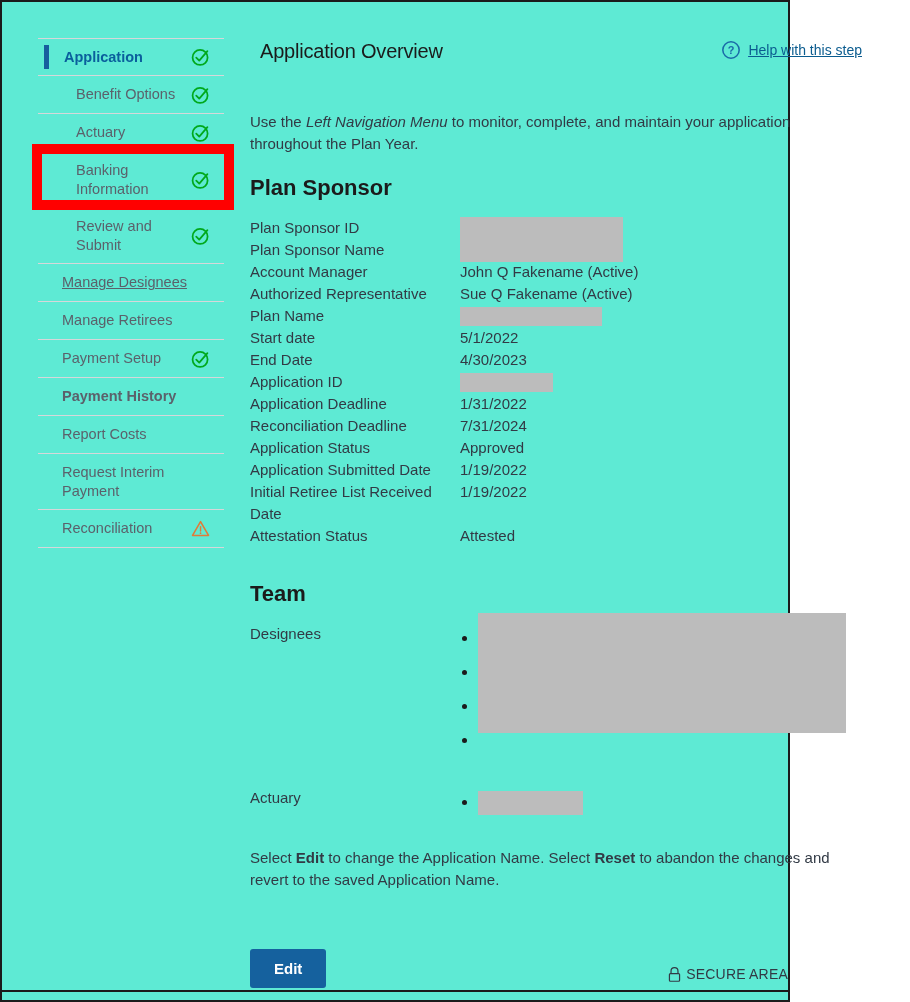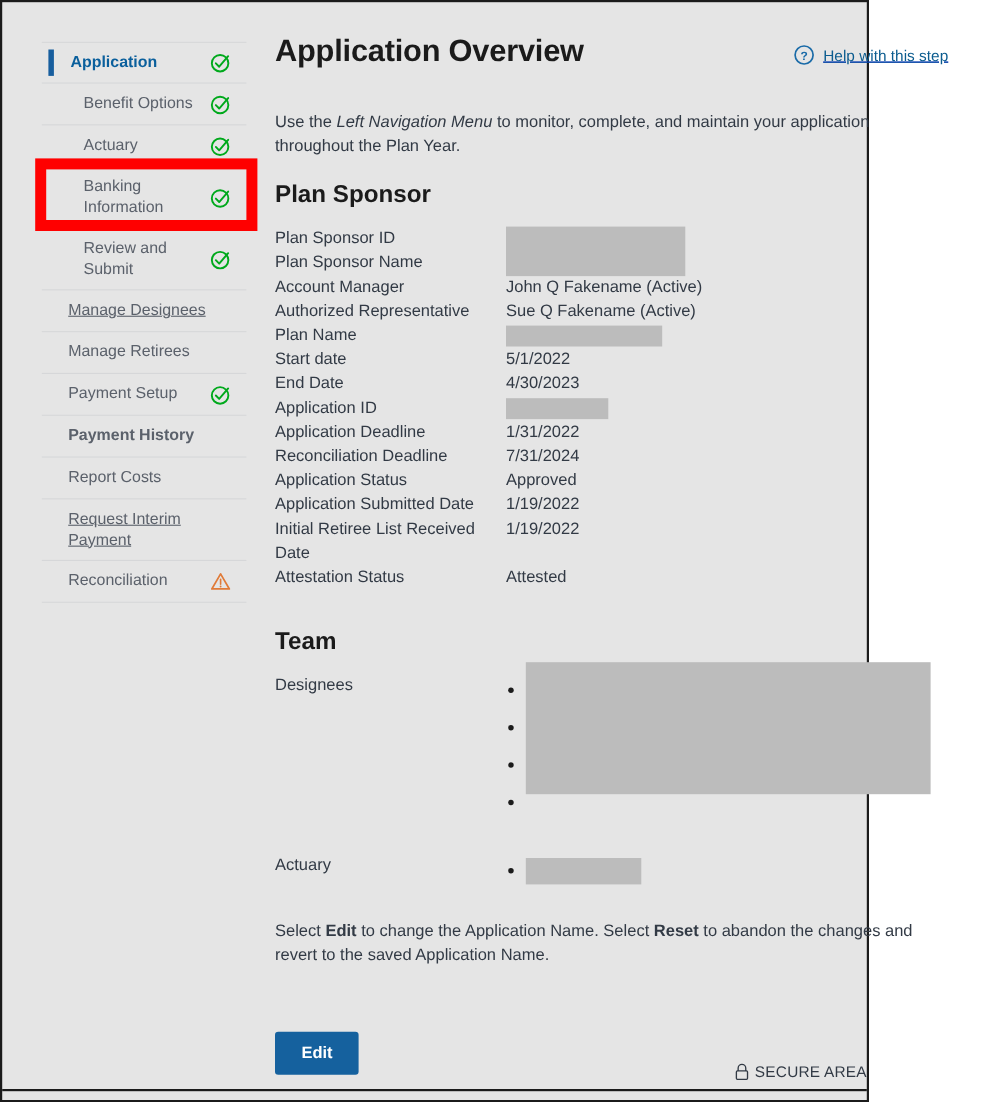--- a/index.html
+++ b/index.html
@@ -10,21 +10,21 @@
     background: #ffffff;
     font-family: "Liberation Sans", sans-serif;
     color: #323a45;
     overflow: hidden;
   }
   .page {
     position: relative;
     width: 790px;
     height: 1002px;
     border: 2px solid #1b1b1b;
-    background: #e5e5e5;
+    background: #5eead4;
   }
 
   
   .sidebar {
     position: absolute;
     left: 36px;
     top: 36px;
     width: 186px;
   }
   .nav-item {
@@ -80,23 +80,23 @@
     left: 248px;
     top: 28px;
     width: 612px;
   }
   .title-row {
     display: flex;
     align-items: flex-start;
     justify-content: space-between;
   }
   h1.page-title {
-    margin: 0;
-    font-size: 28px;
-    font-weight: bold;
+    margin: 10px;
+    font-size: 20px;
+    font-weight: normal;
     color: #1b1b1b;
     letter-spacing: -0.2px;
   }
   .help-link {
     display: flex;
     align-items: center;
     gap: 7px;
     margin-top: 10px;
     white-space: nowrap;
   }
@@ -285,21 +285,21 @@
     </div>
 
     <div class="nav-item">
       <span class="nav-label" style="padding-left:24px;font-weight:bold;">Payment History</span>
     </div>
 
     <div class="nav-item">
       <span class="nav-label" style="padding-left:24px;">Report Costs</span>
     </div>
 
-    <div class="nav-item" style="min-height:56px;text-decoration:underline;">
+    <div class="nav-item" style="min-height:56px;">
       <span class="nav-label" style="padding-left:24px;">Request Interim Payment</span>
     </div>
 
     <div class="nav-item">
       <span class="nav-label" style="padding-left:24px;">Reconciliation</span>
       <svg class="nav-icon" viewBox="0 0 24 24">
         <path d="M11.5 4 L20.2 19 L2.8 19 Z" fill="none" stroke="#e07b39" stroke-width="1.7" stroke-linejoin="round"></path>
         <line x1="11.5" y1="9.5" x2="11.5" y2="14.3" stroke="#e07b39" stroke-width="1.6" stroke-linecap="round"></line>
         <circle cx="11.5" cy="16.6" r="0.95" fill="#e07b39"></circle>
       </svg>

